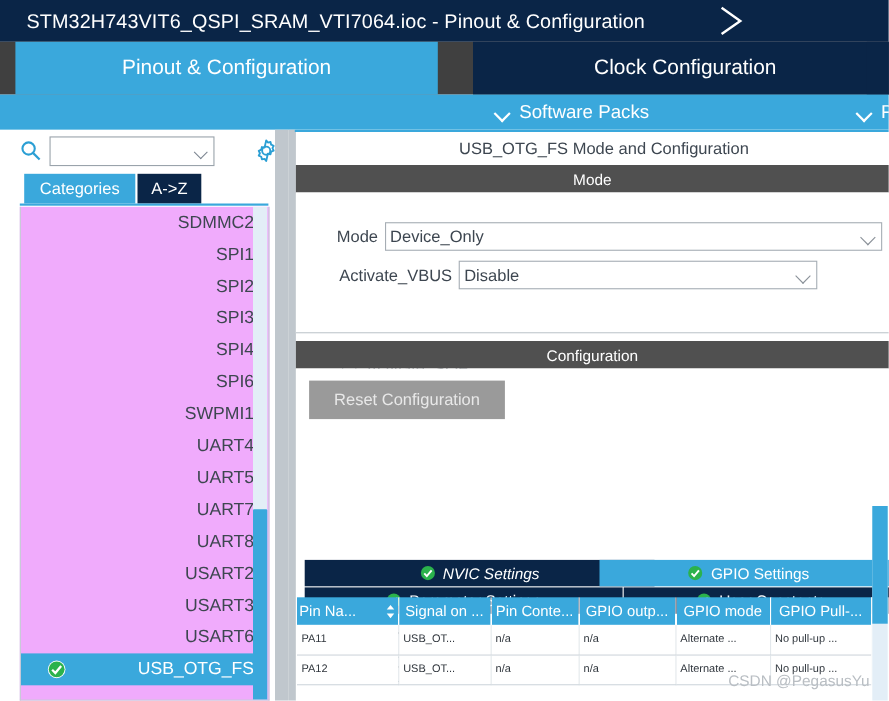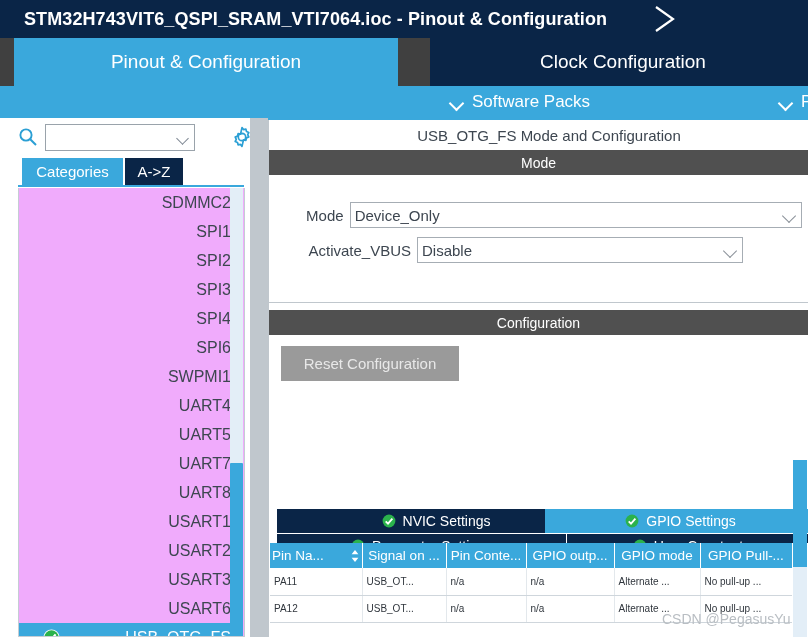--- a/index.html
+++ b/index.html
@@ -11,21 +11,21 @@
   }
   #app { position: relative; width: 808px; height: 637px; }
 
   
   .titlebar {
     position: absolute; left: 0; top: 0; width: 808px; height: 38px;
     background: #0a2547;
     display: flex; align-items: center;
   }
   .titlebar-text {
-    color: #ffffff; font-size: 18px; font-weight: bold;
+    color: #ffffff; font-size: 18px; font-weight: normal;
     margin-left: 24px; white-space: nowrap; letter-spacing: 0.1px;
   }
   .breadcrumb-arrow {
     position: absolute; left: 648px; top: 2px; width: 34px; height: 34px;
   }
 
   
   .tabstrip {
     position: absolute; left: 0; top: 38px; width: 808px; height: 48px;
     background: #404040;
@@ -224,21 +224,21 @@
   .cfg-tabs {
     position: absolute; left: 8px; top: 174px; width: 531px; height: 49px;
   }
   .cfg-tab {
     position: absolute; height: 24px;
     display: flex; align-items: center; justify-content: center; gap: 7px;
     font-size: 14px; color: #ffffff; white-space: nowrap;
   }
   .cfg-tab.dark { background: #0a2547; }
   .cfg-tab.light { background: #3aa8dc; }
-  .t-nvic  { left: 0;   top: 0;  width: 318px; }
+  .t-nvic  { left: 0;   top: 0;  width: 318px; font-style: italic; }
   .t-gpio  { left: 268px; top: 0; width: 271px; }
   .t-param { left: 0;   top: 25px; width: 289px; }
   .t-user  { left: 290px; top: 25px; width: 249px; }
   .green-check {
     width: 14px; height: 14px; flex: 0 0 14px;
   }
 
   .signals-area {
     position: absolute; left: 8px; top: 225px; width: 531px; height: 77px;
     background: #ffffff;
@@ -386,23 +386,20 @@
           <span>UART4</span>
         </div>
         <div class="pitem">
           <span>UART5</span>
         </div>
         <div class="pitem">
           <span>UART7</span>
         </div>
         <div class="pitem">
           <span>UART8</span>
-        </div>
-        <div class="pitem">
-          <span>USART1</span>
         </div>
         <div class="pitem">
           <span>USART2</span>
         </div>
         <div class="pitem">
           <span>USART3</span>
         </div>
         <div class="pitem">
           <span>USART6</span>
         </div>

